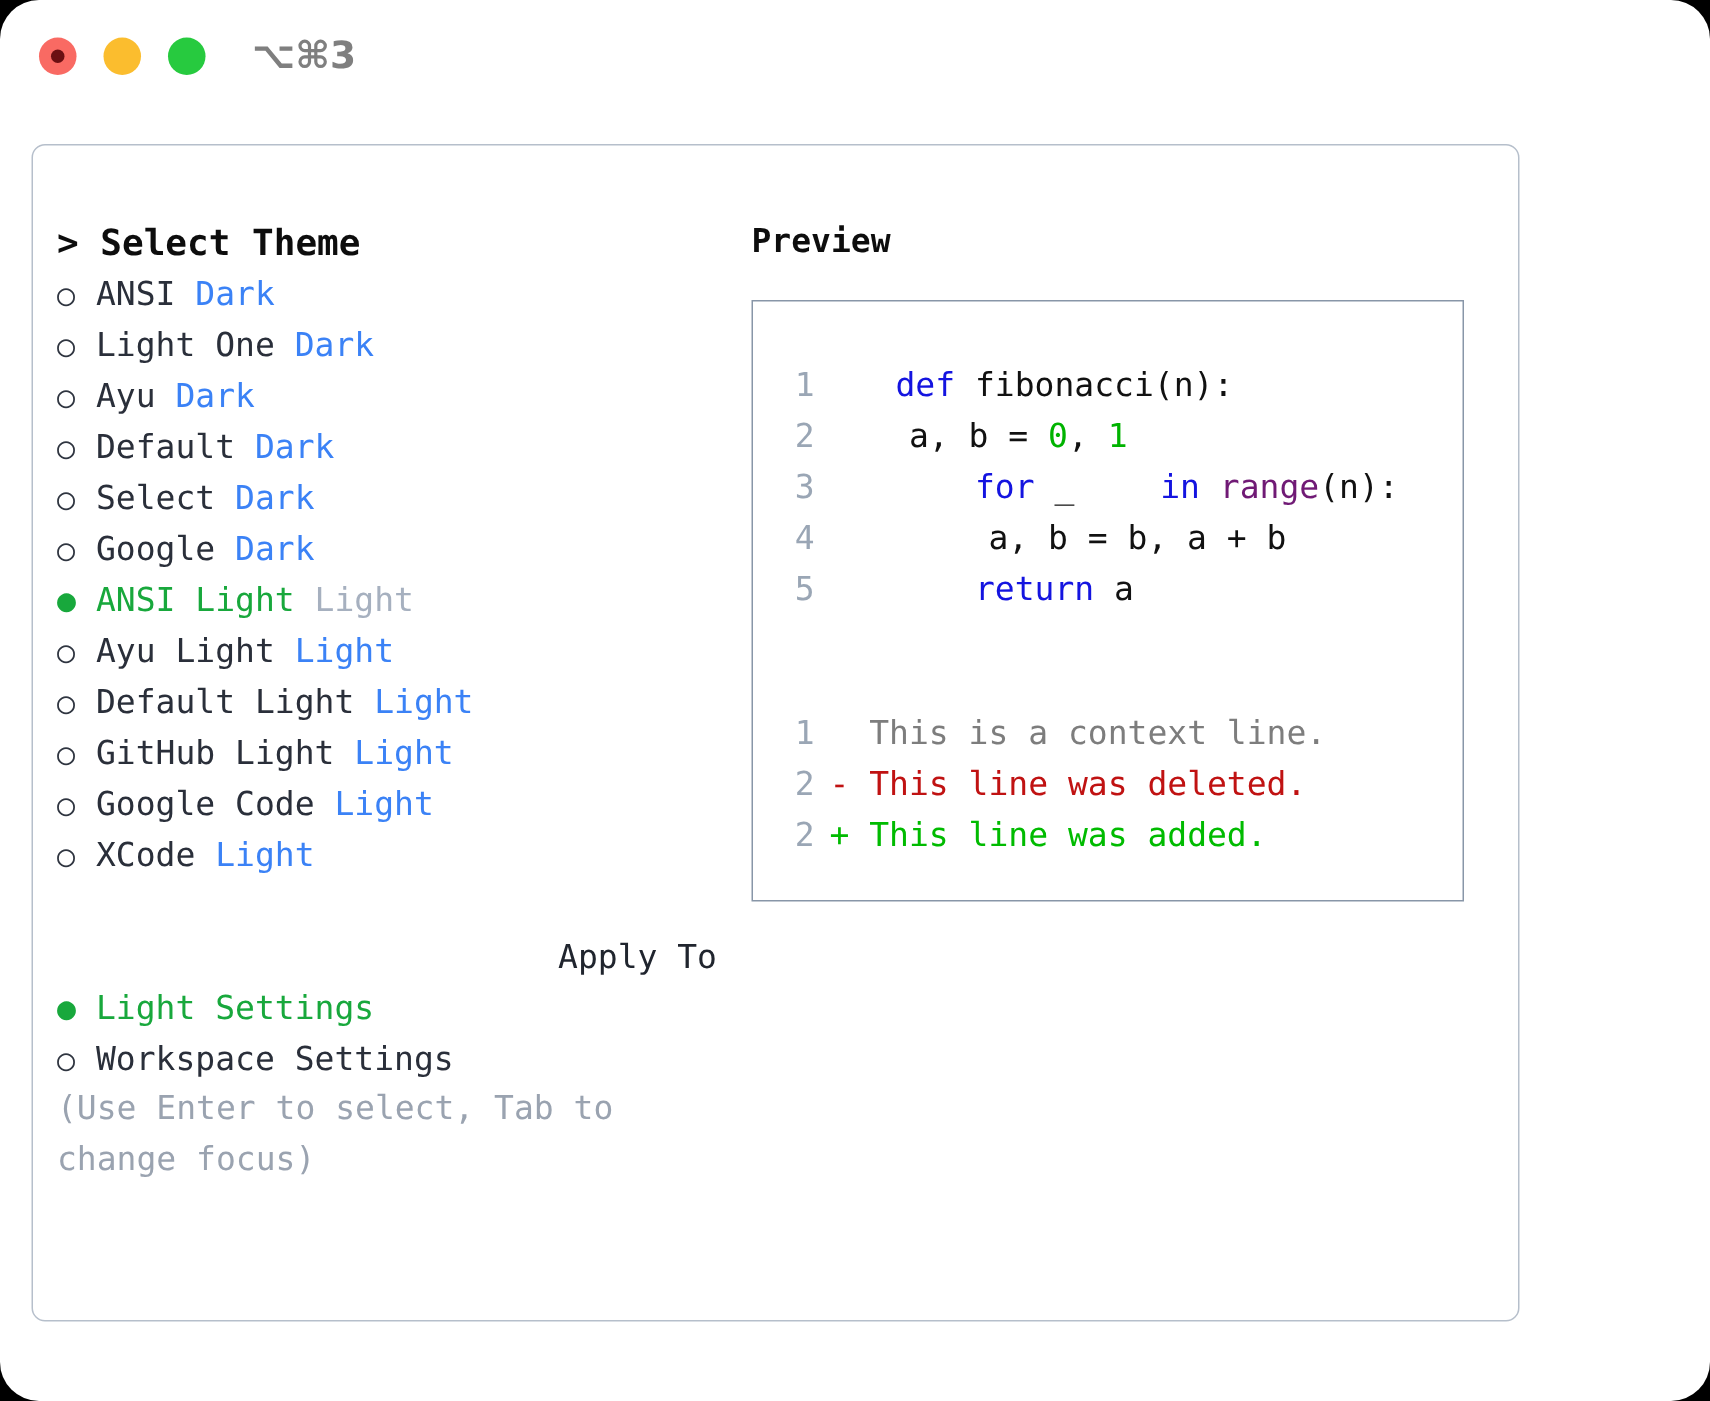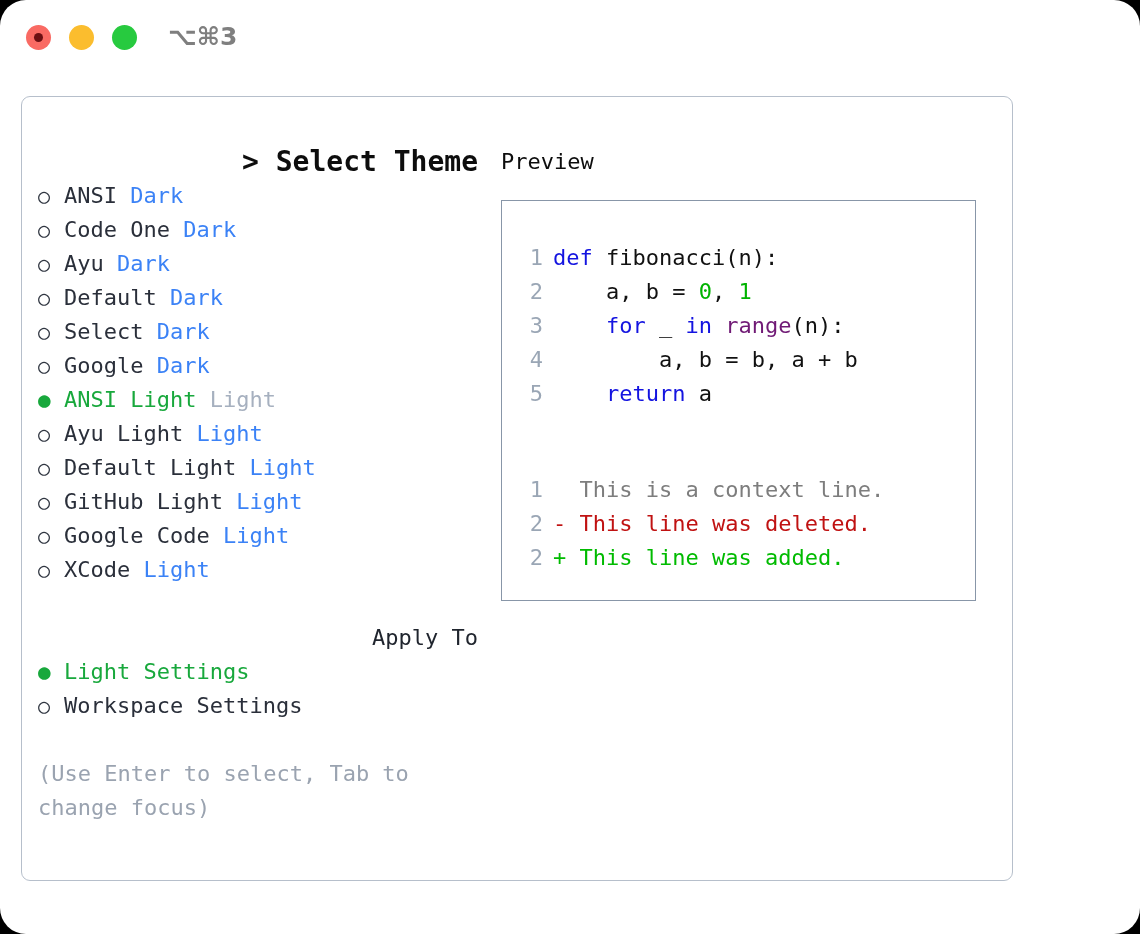--- a/index.html
+++ b/index.html
@@ -77,26 +77,25 @@
     background: #ffffff;
   }
 
   
   .left-col {
     position: absolute;
     left: 16px; top: 48px;
     width: 440px;
   }
   .section-header {
-    font-size: 28px;
+    font-size: 24px;
     font-weight: bold;
     color: #0d0d0d;
     line-height: 34px;
     white-space: pre;
-    text-align: right;
   }
   .row {
     display: flex;
     align-items: baseline;
     line-height: 34px;
     height: 34px;
     font-size: 22px;
     white-space: pre;
   }
   .bullet {
@@ -119,39 +118,39 @@
     height: 34px;
     font-size: 22px;
     color: #20252e;
     white-space: pre;
     justify-content: space-between;
   }
   .group-header .bullet { color: transparent; }
   .spacer-row { height: 34px; }
 
   .hint {
-    margin-top: 34px;
     font-size: 22px;
     line-height: 34px;
     color: #9aa3b0;
     width: 404px;
     white-space: pre-wrap;
   }
 
   
   .right-col {
     position: absolute;
     left: 479px; top: 48px;
     width: 490px;
   }
   .preview-title {
     font-size: 22px;
     color: #0d0d0d;
     line-height: 34px;
     white-space: pre;
+    font-weight: bold;
   }
   .preview-box {
     margin-top: 21px;
     width: 475px;
     height: 401px;
     border: 1.5px solid #8896a8;
     box-sizing: border-box;
     background: #ffffff;
     position: relative;
   }
@@ -163,21 +162,21 @@
     white-space: pre;
   }
   .code-line { display: flex; align-items: baseline; white-space: pre; }
   .ln {
     color: #9aa6b5;
     width: 26px;
     flex: 0 0 26px;
     text-align: right;
     margin-right: 10px;
   }
-  .tok-kw   { color: #1414e0; }
+  .tok-kw   { color: #1414e0; margin-left: 44px; }
   .tok-fn   { color: #701a75; }
   .tok-num  { color: #00b300; }
   .tok-txt  { color: #111111; }
   .diff-gap { height: 34px; }
   .diff-ctx { color: #7d7d7d; margin-top: 28px; }
   .diff-del { color: #c01212; }
   .diff-add { color: #00bb00; }
 </style>
 </head>
 <body>
@@ -192,21 +191,21 @@
     </div>
     <div class="win-title">⌥⌘3</div>
   </div>
 
   <div class="panel">
 
     <div class="left-col">
       <div class="section-header">&gt; Select Theme</div>
       <div id="theme-list">
           <div class="row"><span class="bullet">○</span><span class="name">ANSI</span><span class="suffix"> Dark</span></div>
-          <div class="row"><span class="bullet">○</span><span class="name">Code One</span><span class="suffix"> Dark</span></div>
+          <div class="row"><span class="bullet">○</span><span class="name">Light One</span><span class="suffix"> Dark</span></div>
           <div class="row"><span class="bullet">○</span><span class="name">Ayu</span><span class="suffix"> Dark</span></div>
           <div class="row"><span class="bullet">○</span><span class="name">Default</span><span class="suffix"> Dark</span></div>
           <div class="row"><span class="bullet">○</span><span class="name">Select</span><span class="suffix"> Dark</span></div>
           <div class="row"><span class="bullet">○</span><span class="name">Google</span><span class="suffix"> Dark</span></div>
           <div class="row selected"><span class="bullet on">●</span><span class="name">ANSI Light</span><span class="suffix"> Light</span></div>
           <div class="row"><span class="bullet">○</span><span class="name">Ayu Light</span><span class="suffix"> Light</span></div>
           <div class="row"><span class="bullet">○</span><span class="name">Default Light</span><span class="suffix"> Light</span></div>
           <div class="row"><span class="bullet">○</span><span class="name">GitHub Light</span><span class="suffix"> Light</span></div>
           <div class="row"><span class="bullet">○</span><span class="name">Google Code</span><span class="suffix"> Light</span></div>
           <div class="row"><span class="bullet">○</span><span class="name">XCode</span><span class="suffix"> Light</span></div>

